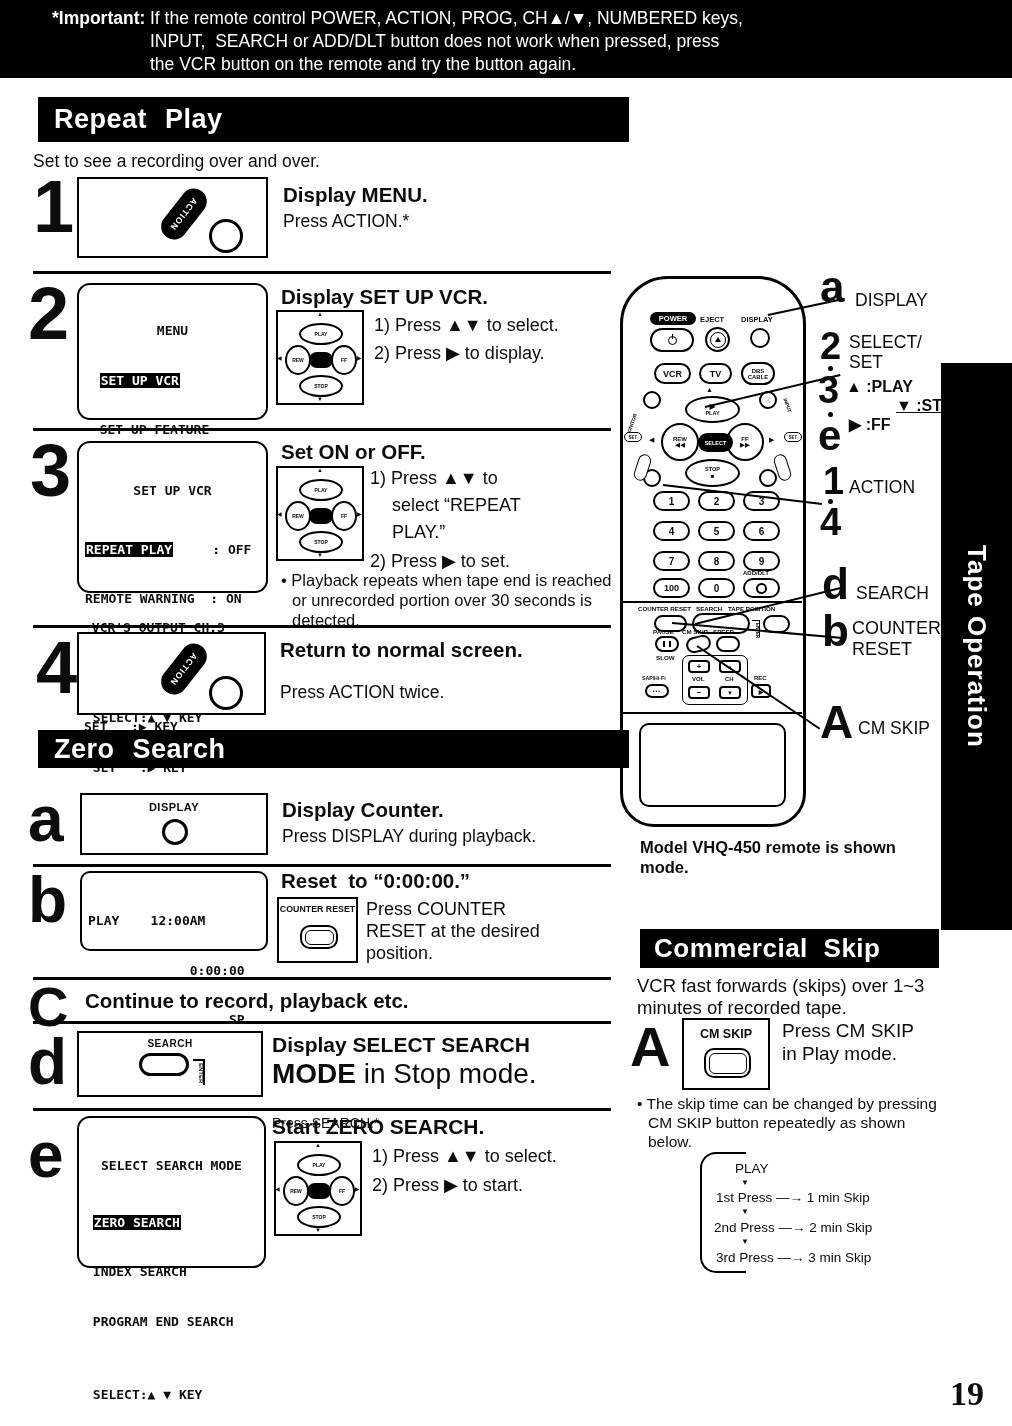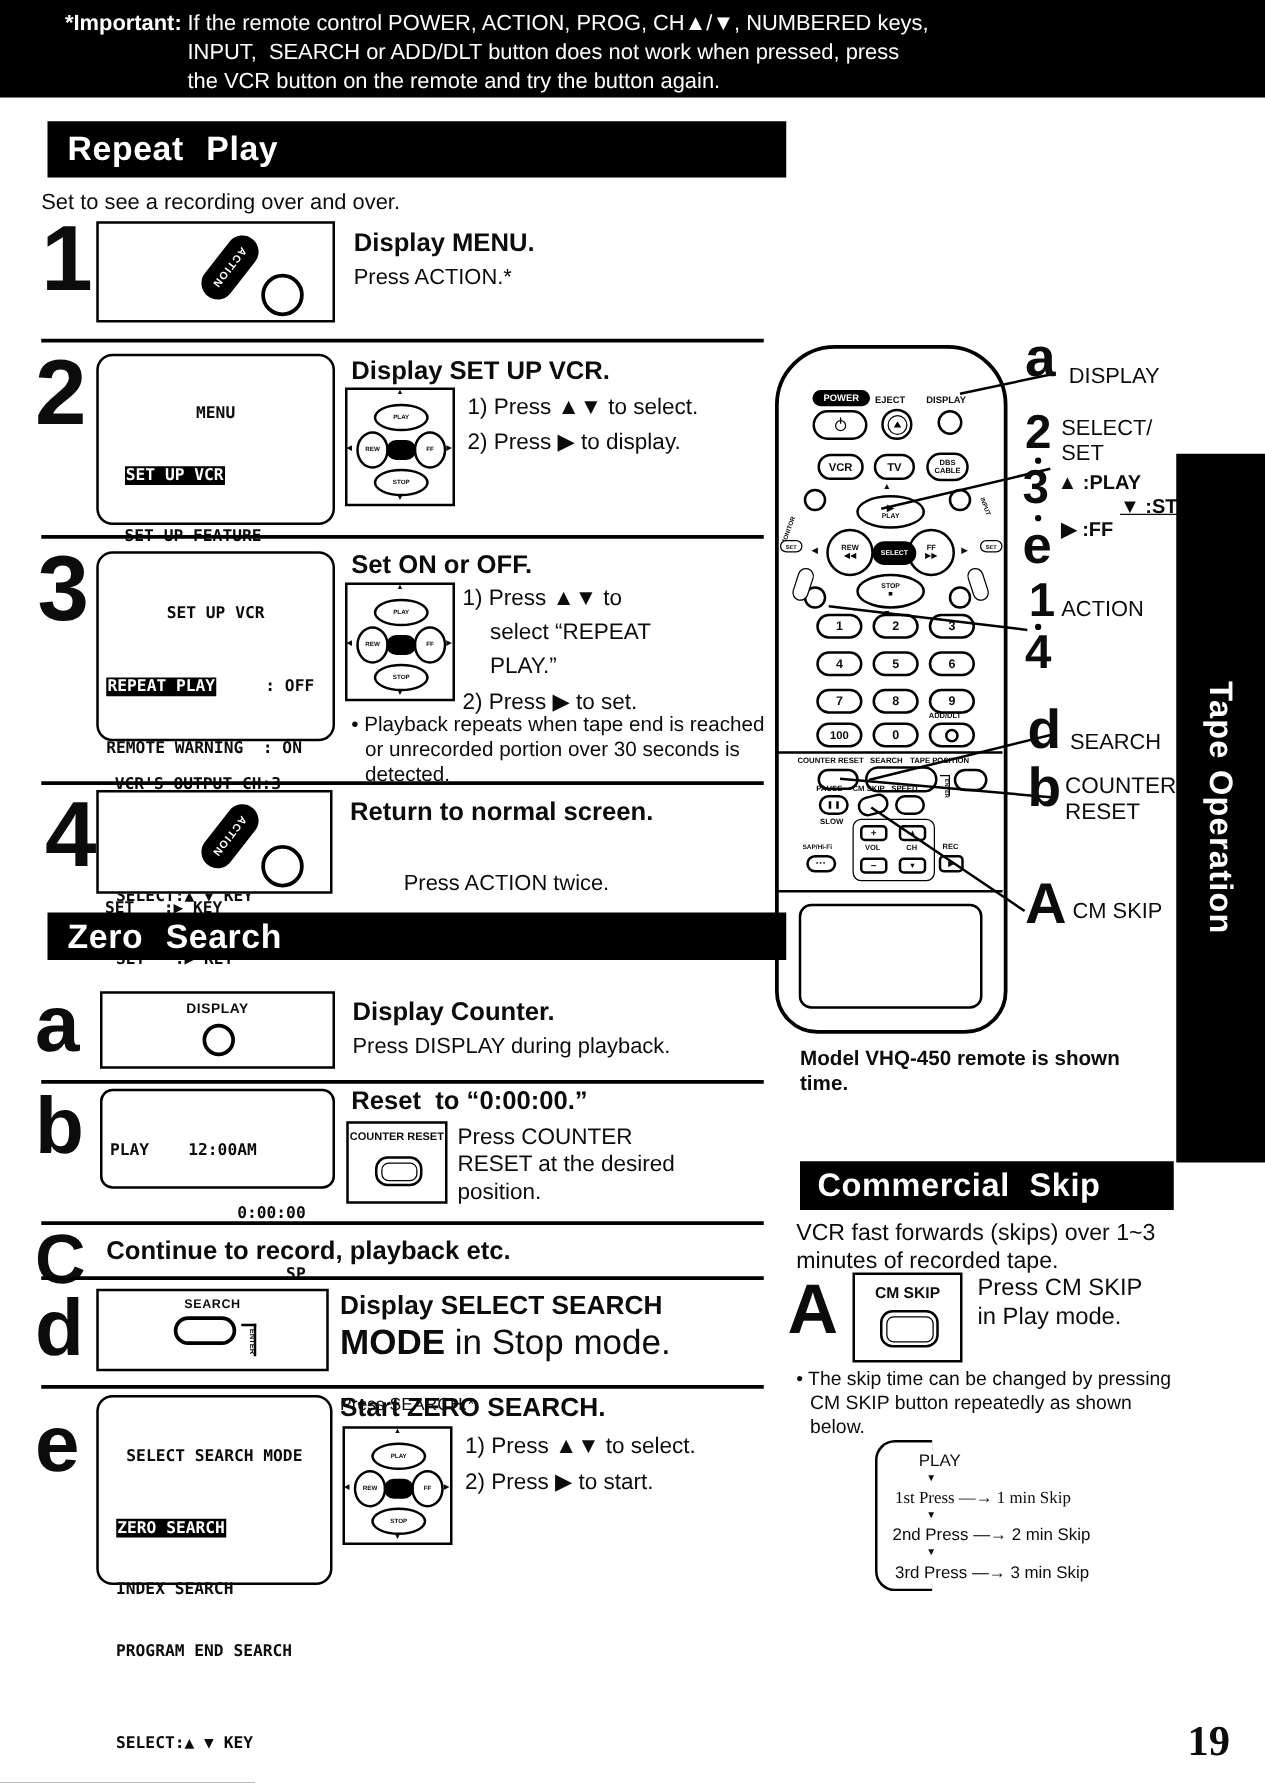--- a/index.html
+++ b/index.html
@@ -140,21 +140,21 @@
   <div class="a hr" style="left:33px;top:625px;width:578px;"></div>
 
   <div class="a num" style="left:36px;top:637px;font-size:74px;">4</div>
   <div class="a box" style="left:77px;top:632px;width:189px;height:83px;">
     <div class="a cc" style="left:92px;top:6px;width:26px;height:58px;background:#000;border-radius:13px;transform:rotate(38deg);">
       <span class="vr" style="color:#fff;font-size:8.5px;font-weight:bold;letter-spacing:1px;">ACTION</span>
     </div>
     <div class="a circ" style="left:130px;top:42px;width:34px;height:34px;border-width:3px;"></div>
   </div>
   <div class="a h20" style="left:280px;top:637px;">Return to normal screen.</div>
-  <div class="a t17" style="left:280px;top:696px;margin-left:43px;">Press ACTION twice.</div>
+  <div class="a t17" style="left:280px;top:682px;">Press ACTION twice.</div>
 
   <div class="a bar" style="left:38px;top:730px;width:575px;height:38px;">
     <span>Zero Search</span>
   </div>
 
   <div class="a num" style="left:28px;top:792px;font-size:64px;">a</div>
   <div class="a box" style="left:80px;top:793px;width:188px;height:62px;">
     <div class="b" style="text-align:center;font-size:11px;margin-top:6px;letter-spacing:.5px;">DISPLAY</div>
     <div class="a circ" style="left:80px;top:24px;width:26px;height:26px;border-width:3px;"></div>
   </div>
@@ -415,21 +415,21 @@
   <span class="a num" style="left:820px;top:506px;font-size:38px;">4</span>
   <span class="a num" style="left:822px;top:565px;font-size:44px;">d</span>
   <span class="a t17" style="left:856px;top:583px;">SEARCH</span>
   <span class="a num" style="left:822px;top:612px;font-size:44px;">b</span>
   <span class="a t17" style="left:852px;top:617px;font-size:18px;">COUNTER</span>
   <span class="a t17" style="left:852px;top:638px;font-size:18px;">RESET</span>
   <span class="a num" style="left:820px;top:703px;font-size:46px;">A</span>
   <span class="a t17" style="left:858px;top:718px;">CM SKIP</span>
 
   <div class="a b" style="left:640px;top:838px;font-size:16.5px;">Model VHQ-450 remote is shown</div>
-  <div class="a b" style="left:640px;top:858px;font-size:16.5px;">time.</div>
+  <div class="a b" style="left:640px;top:858px;font-size:16.5px;">mode.</div>
 
   <div class="a" style="left:941px;top:363px;width:71px;height:567px;background:#000;display:flex;align-items:center;justify-content:center;">
     <span class="vr b" style="color:#fff;font-size:26px;letter-spacing:1px;">Tape Operation</span>
   </div>
 
   <div class="a bar" style="left:640px;top:929px;width:285px;height:39px;font-size:26px;padding-left:14px;word-spacing:8px;">
     <span>Commercial Skip</span>
   </div>
   <div class="a" style="left:637px;top:975px;font-size:18.5px;">VCR fast forwards (skips) over 1~3</div>
   <div class="a" style="left:637px;top:997px;font-size:18.5px;">minutes of recorded tape.</div>
@@ -442,21 +442,21 @@
       </div>
   </div>
   <div class="a" style="left:782px;top:1020px;font-size:19px;">Press CM SKIP</div>
   <div class="a" style="left:782px;top:1043px;font-size:19px;">in Play mode.</div>
 
   <div class="a note" style="left:637px;top:1095px;width:300px;font-size:15.5px;">• The skip time can be changed by pressing CM SKIP button repeatedly as shown below.</div>
 
   <div class="a" style="left:700px;top:1152px;width:46px;height:121px;border:2.5px solid #000;border-right:none;border-radius:16px 0 0 16px;box-sizing:border-box;"></div>
   <span class="a" style="left:732px;top:1161px;font-size:13.5px;background:#fff;padding:0 3px;">PLAY</span>
   <span class="a" style="left:741px;top:1178px;font-size:8px;background:#fff;">▼</span>
-  <div class="a" style="left:716px;top:1190px;font-size:13.5px;background:#fff;white-space:nowrap;font-family:Liberation Serif, serif;">
+  <div class="a" style="left:716px;top:1190px;font-size:13.5px;background:#fff;white-space:nowrap;">
     <span>1st  Press</span>
     <span>—→</span>
     <span>1 min Skip</span>
   </div>
   <span class="a" style="left:741px;top:1207px;font-size:8px;background:#fff;">▼</span>
   <div class="a" style="left:714px;top:1220px;font-size:13.5px;background:#fff;white-space:nowrap;">
     <span>2nd Press</span>
     <span>—→</span>
     <span>2 min Skip</span>
   </div>

